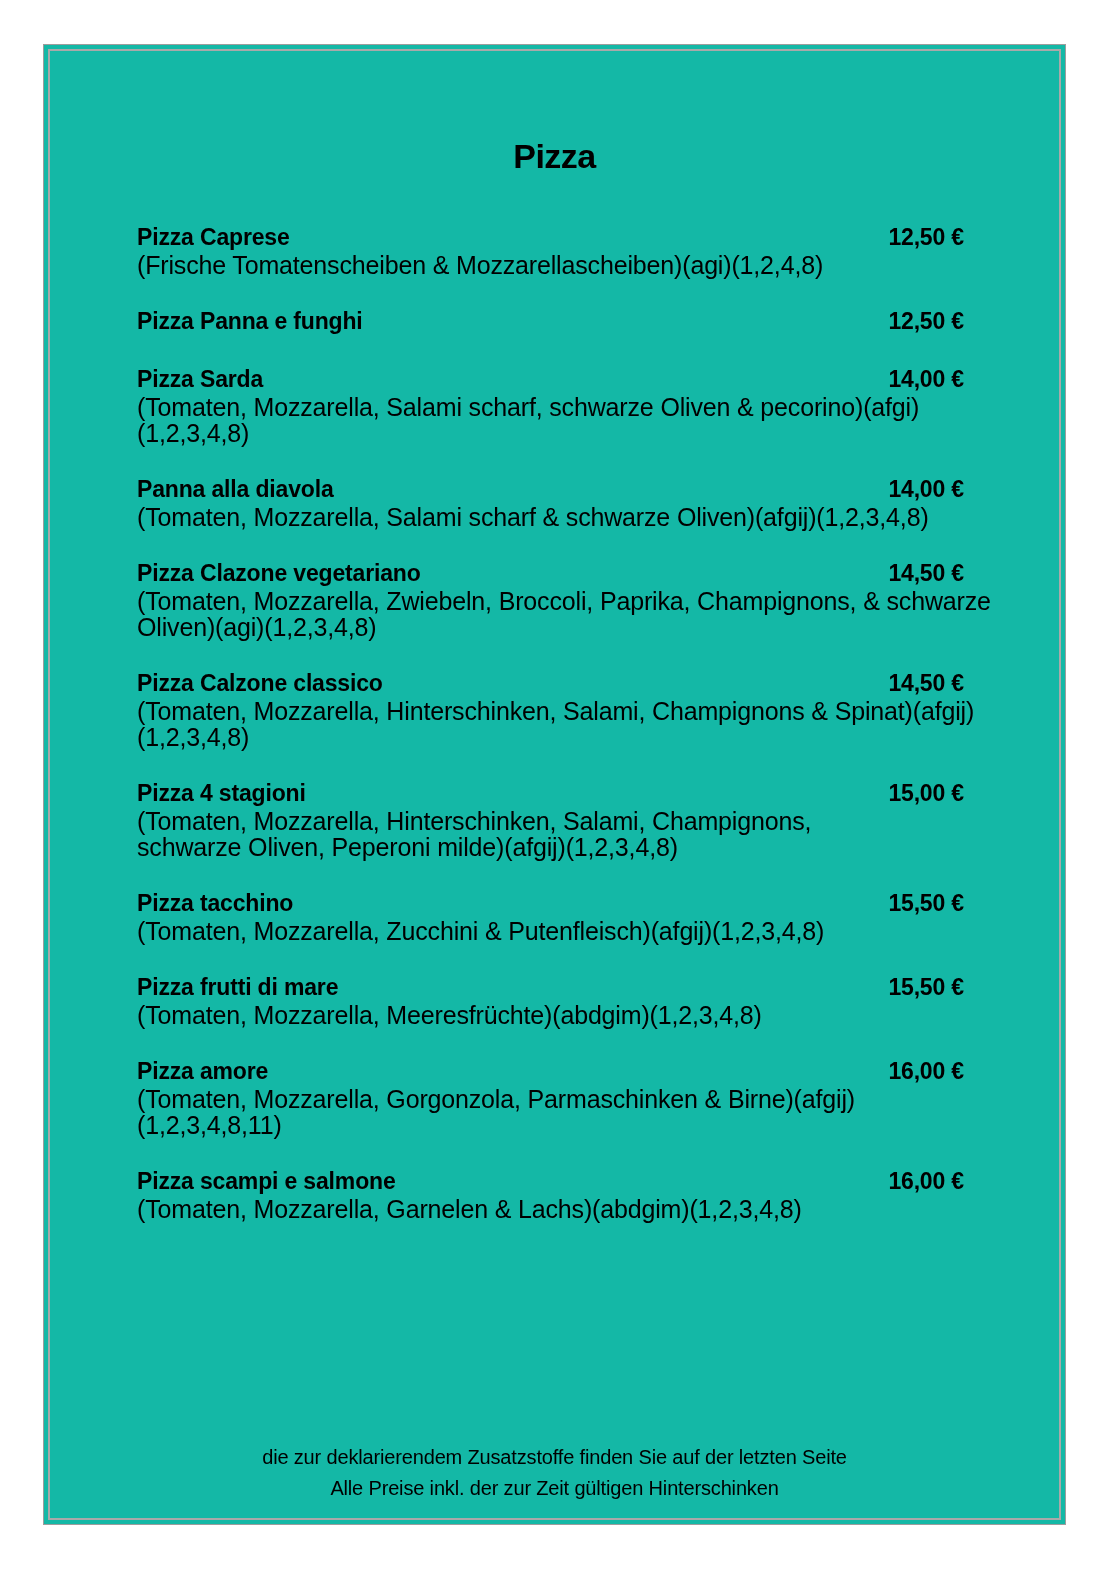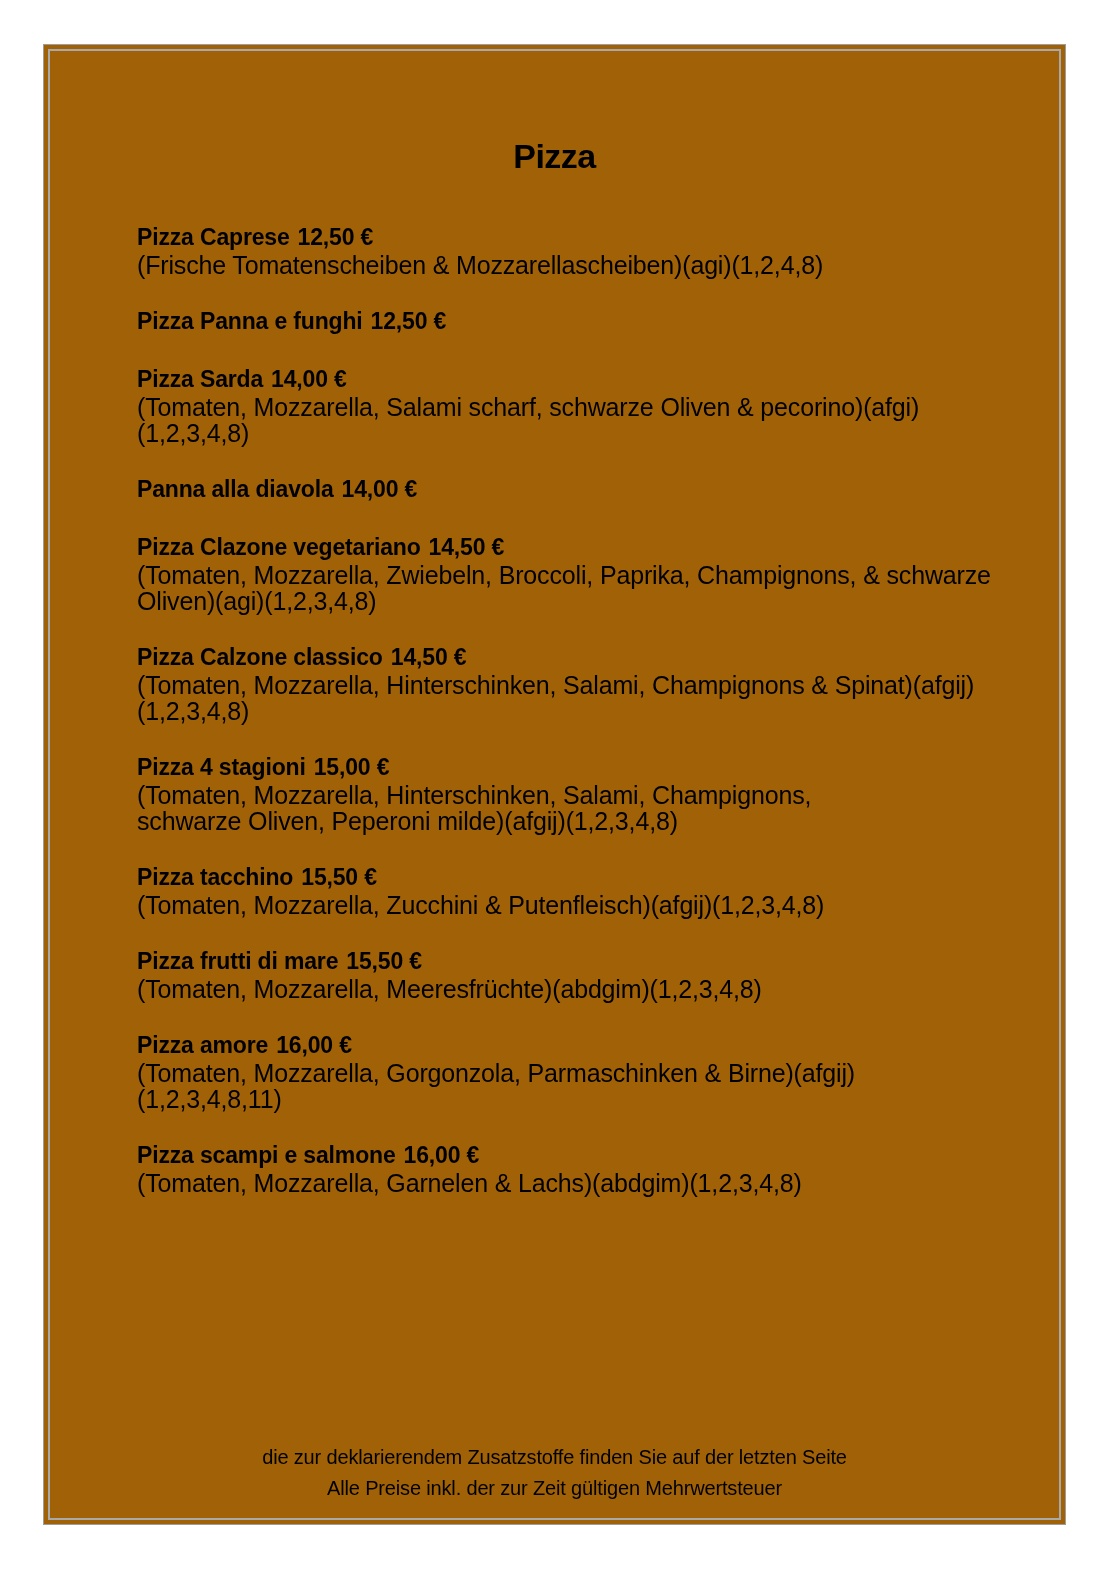--- a/index.html
+++ b/index.html
@@ -16,21 +16,21 @@
     color: #000000;
     letter-spacing: -0.01em;
   }
   .page-frame {
     position: absolute;
     left: 43px;
     top: 44px;
     width: 1021px;
     height: 1479px;
     border: 1px solid #9d9d9d;
-    background: #a16207;
+    background: #14b8a6;
   }
   .page-frame-inner {
     position: absolute;
     left: 4px;
     top: 4px;
     right: 4px;
     bottom: 4px;
     border: 2px solid #a9a9a9;
   }
   .page-title {
@@ -45,21 +45,21 @@
     position: absolute;
     left: 93px;
     top: 177px;
     width: 827px;
   }
   .menu-item {
     margin-bottom: 28px;
   }
   .item-head {
     display: flex;
-    justify-content: flex-start;
+    justify-content: space-between;
     align-items: baseline;
     font-weight: bold;
     font-size: 23px;
     line-height: 30px;
   }
   .item-name { white-space: nowrap; }
   .item-price { white-space: nowrap; text-align: right; margin-left: 8px; }
   .desc-line {
     font-size: 25px;
     line-height: 26px;
@@ -110,20 +110,23 @@
           <div class="desc-line">(Tomaten, Mozzarella, Salami scharf, schwarze Oliven &amp; pecorino)(afgi)</div>
           <div class="desc-line">(1,2,3,4,8)</div>
         </div>
   </div>
 
   <div class="menu-item">
     <div class="item-head">
       <span class="item-name">Panna alla diavola</span>
       <span class="item-price">14,00 €</span>
     </div>
+    <div class="item-desc">
+          <div class="desc-line">(Tomaten, Mozzarella, Salami scharf &amp; schwarze Oliven)(afgij)(1,2,3,4,8)</div>
+        </div>
   </div>
 
   <div class="menu-item">
     <div class="item-head">
       <span class="item-name">Pizza Clazone vegetariano</span>
       <span class="item-price">14,50 €</span>
     </div>
     <div class="item-desc">
           <div class="desc-line">(Tomaten, Mozzarella, Zwiebeln, Broccoli, Paprika, Champignons, &amp; schwarze</div>
           <div class="desc-line">Oliven)(agi)(1,2,3,4,8)</div>
@@ -189,15 +192,15 @@
       <span class="item-price">16,00 €</span>
     </div>
     <div class="item-desc">
           <div class="desc-line">(Tomaten, Mozzarella, Garnelen &amp; Lachs)(abdgim)(1,2,3,4,8)</div>
         </div>
   </div>
 </div>
 
   <div class="page-footer">
     <div>die zur deklarierendem Zusatzstoffe finden Sie auf der letzten Seite</div>
-    <div>Alle Preise inkl. der zur Zeit gültigen Mehrwertsteuer</div>
+    <div>Alle Preise inkl. der zur Zeit gültigen Hinterschinken</div>
   </div>
 </div>
 
 </body></html>

